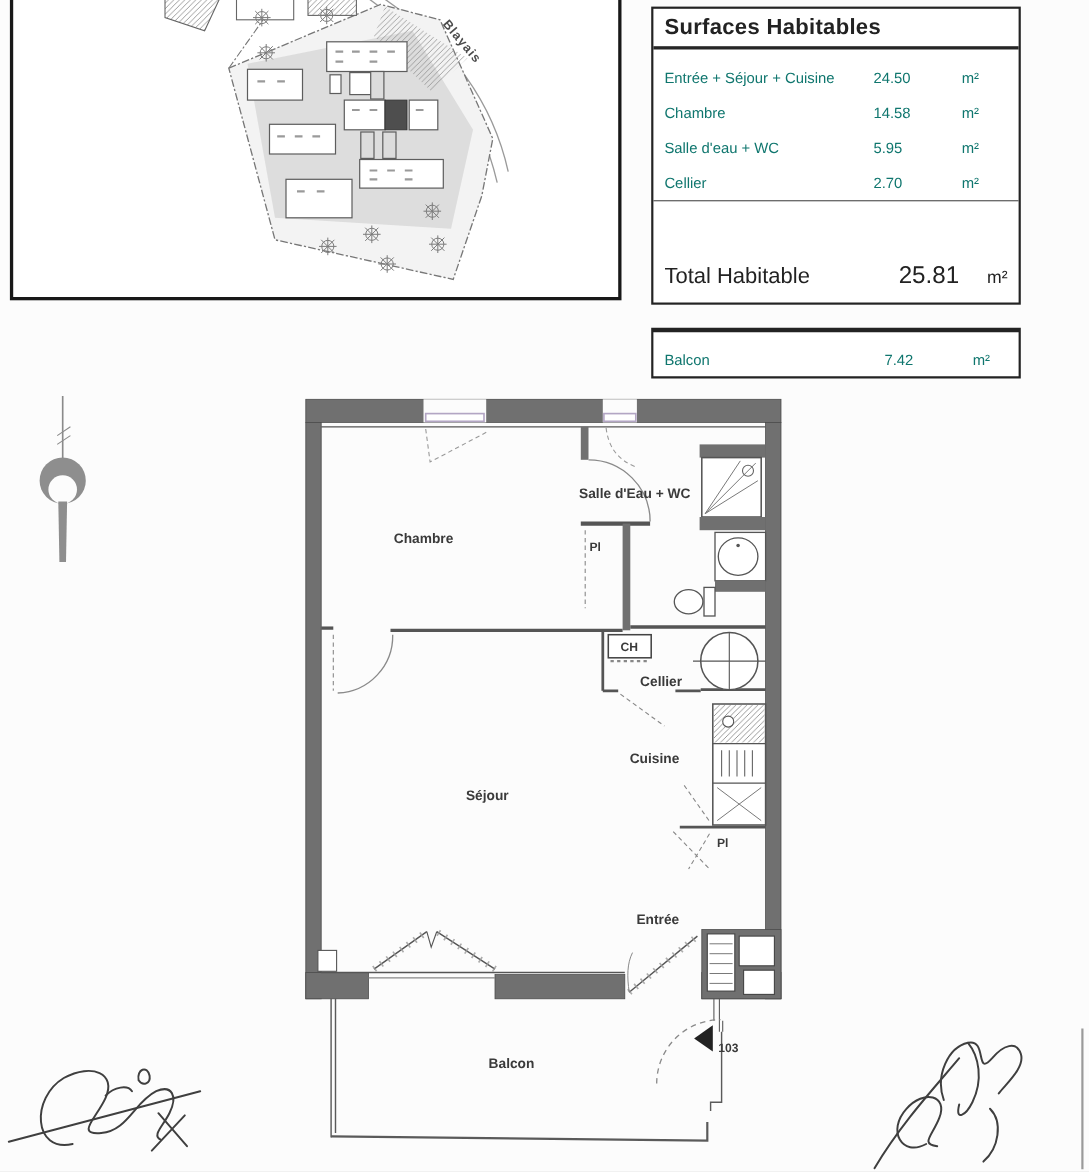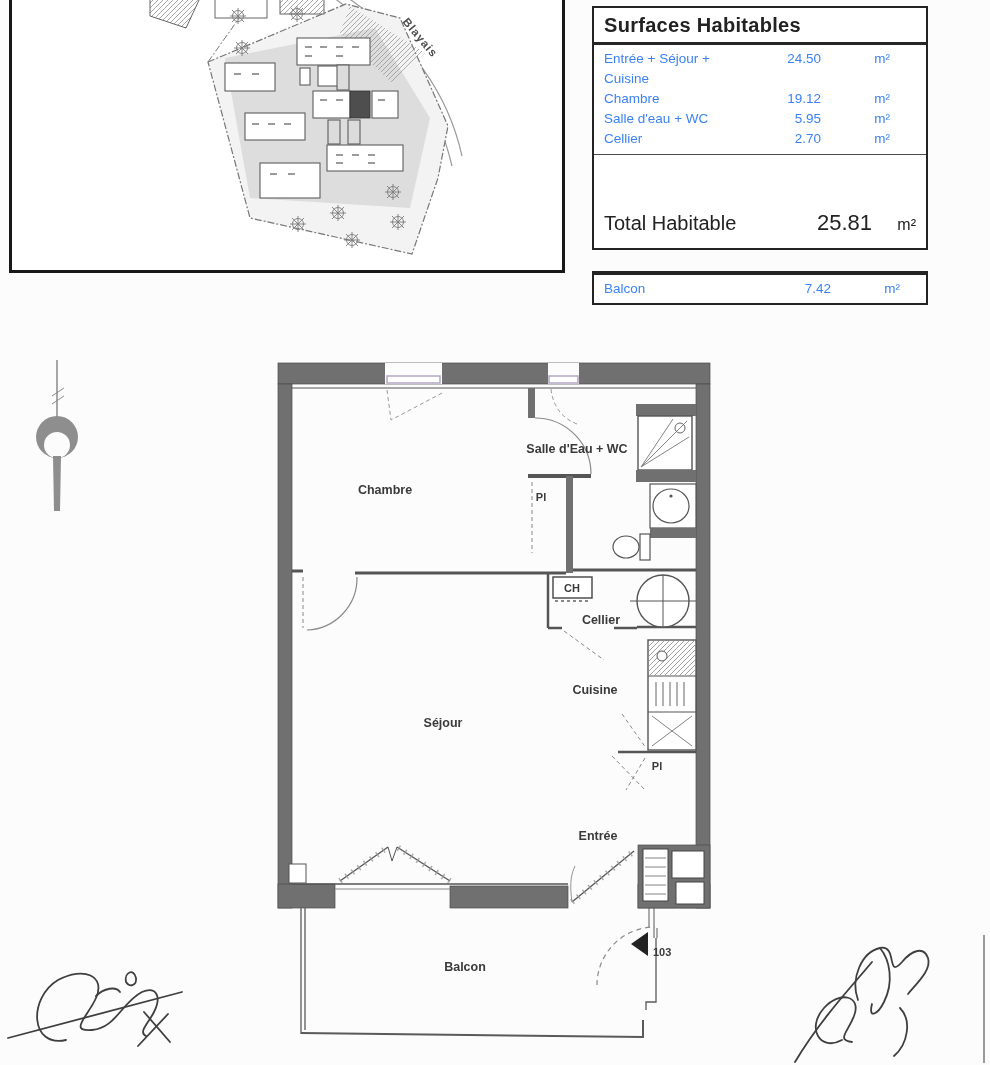--- a/index.html
+++ b/index.html
@@ -8,23 +8,23 @@
   
   .siteplan{position:absolute;left:9px;top:-5px;width:556px;height:278px;
             border:3px solid #181818;box-sizing:border-box;background:#fff;}
   .siteplan svg{display:block;}
   
   .surfaces{position:absolute;left:592px;top:6px;width:336px;}
   .sbox{border:2px solid #232323;background:#fff;box-sizing:border-box;}
   .shead{font-size:20px;font-weight:bold;letter-spacing:.3px;padding:6px 10px 5px;
          border-bottom:3px solid #262626;color:#222;}
   .srows{padding:4px 10px 5px;border-bottom:1.5px solid #4a4a4a;}
-  .srow{display:flex;align-items:baseline;font-size:13.5px;line-height:20px;color:#3b82f6;gap:33px;}
+  .srow{display:flex;align-items:baseline;font-size:13.5px;line-height:20px;color:#0f766e;}
   .slabel{flex:1;}
-  .sval{width:60px;text-align:right;}
+  .sval{width:60px;text-align:left;margin-top:12px;}
   .sunit{width:36px;text-align:right;}
   .srows .srow{padding-right:26px;}
   .stotal{display:flex;align-items:baseline;padding:9px 10px 12px;font-size:20px;color:#222;}
   .tlabel{flex:1;margin-top:48px;}
   .tval{font-size:22px;}
   .tunit{width:44px;text-align:right;font-size:16px;}
   .balc{margin-top:21px;border-top-width:4px;}
   .balcrow{padding:4px 10px;padding-right:26px;}
   
   .plan{position:absolute;left:0;top:280px;}
@@ -111,21 +111,21 @@
     <div class="sbox main">
       <div class="shead">Surfaces Habitables</div>
       <div class="srows">
         <div class="srow">
           <span class="slabel">Entrée + Séjour + Cuisine</span>
           <span class="sval">24.50</span>
           <span class="sunit">m²</span>
         </div>
         <div class="srow">
           <span class="slabel">Chambre</span>
-          <span class="sval">19.12</span>
+          <span class="sval">14.58</span>
           <span class="sunit">m²</span>
         </div>
         <div class="srow">
           <span class="slabel">Salle d'eau + WC</span>
           <span class="sval">5.95</span>
           <span class="sunit">m²</span>
         </div>
         <div class="srow">
           <span class="slabel">Cellier</span>
           <span class="sval">2.70</span>

